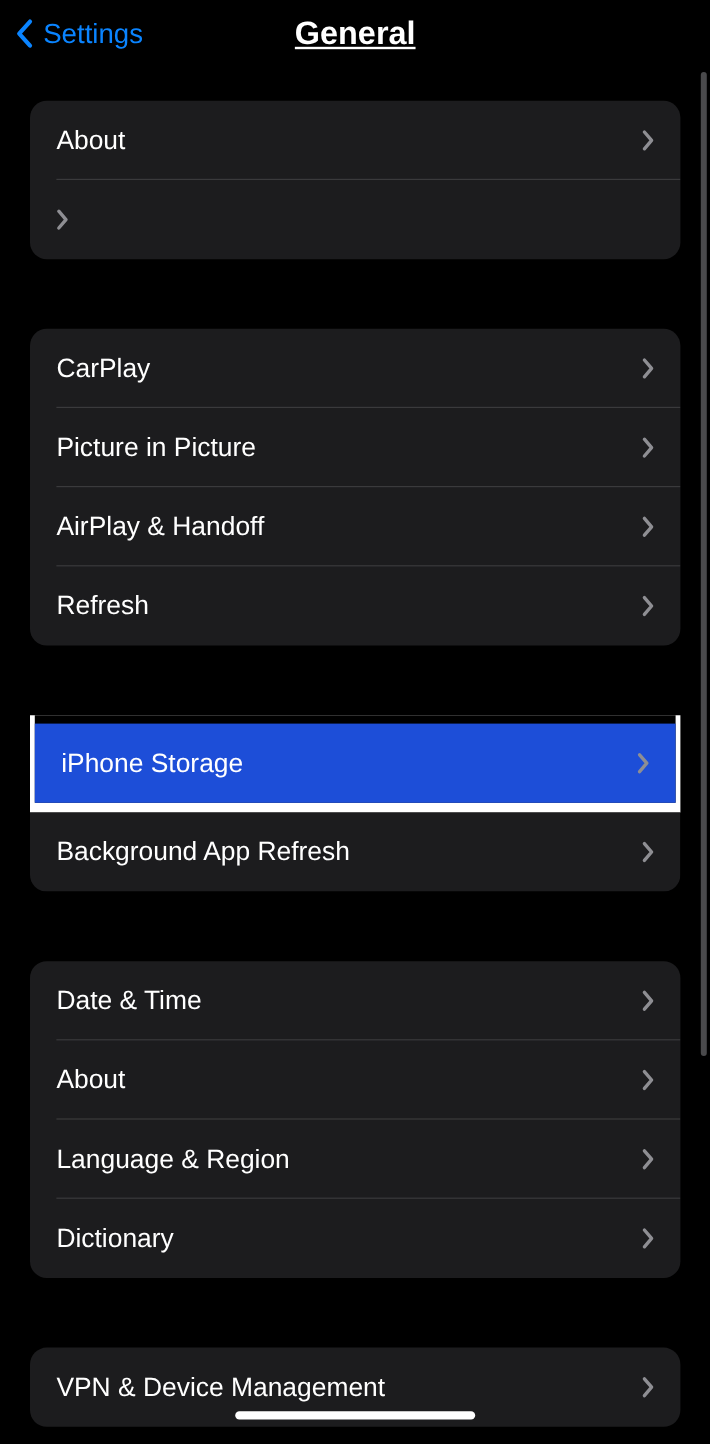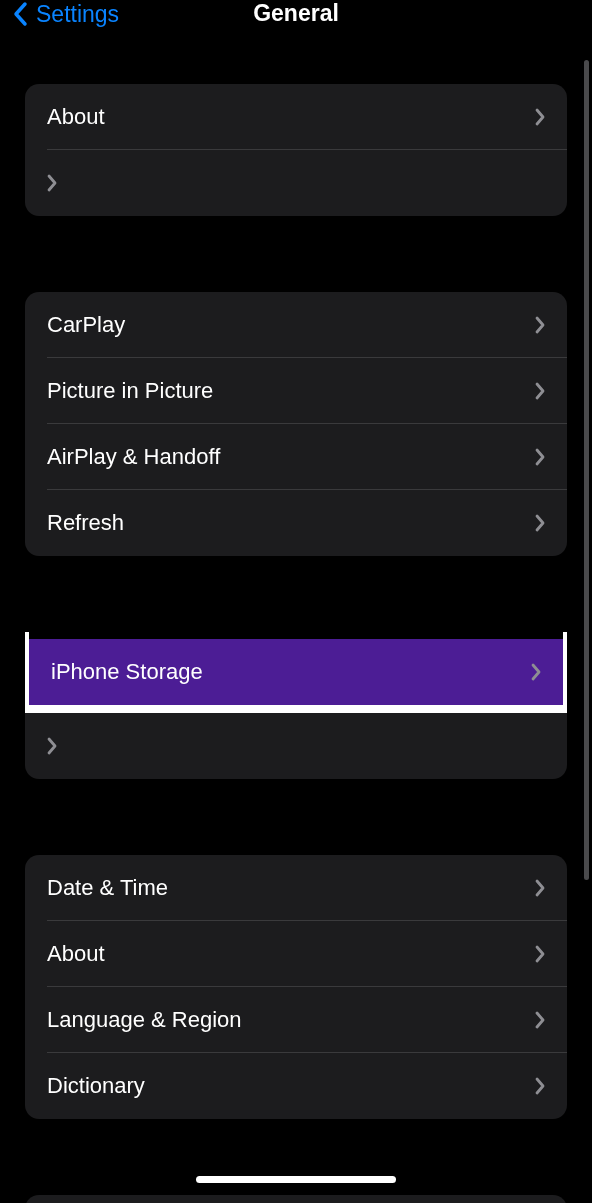--- a/index.html
+++ b/index.html
@@ -7,53 +7,55 @@
       width: 592px;
       height: 1203px;
       background: #000000;
       font-family: -apple-system, 'SF Pro Text', 'Helvetica Neue', Arial, sans-serif;
       color: #ffffff;
       overflow: hidden;
       position: relative;
     }
     .nav-bar {
       display: flex;
+      align-items: center;
       justify-content: center;
       height: 56px;
       position: relative;
       padding: 0 12px;
+      text-decoration: underline;
     }
     .back-button {
       position: absolute;
       left: 12px;
       display: flex;
       align-items: center;
       color: #0a84ff;
       font-size: 23px;
       font-weight: 400;
       cursor: pointer;
     }
     .back-chevron {
       width: 18px;
       height: 28px;
       margin-right: 6px;
     }
     .nav-title {
-      font-size: 23px;
+      font-size: 27px;
       font-weight: 600;
       color: #ffffff;
     }
     .content {
       padding: 0 25px;
       margin-top: 28px;
     }
     .group {
       background: #1c1c1e;
       border-radius: 14px;
-      margin-bottom: 76px;
+      margin-bottom: 58px;
       overflow: hidden;
     }
     .row {
       display: flex;
       align-items: center;
       justify-content: space-between;
       min-height: 66px;
       padding: 0 22px;
       cursor: pointer;
       position: relative;
@@ -85,21 +87,21 @@
       stroke-linejoin: round;
     }
     .highlight-wrap {
       border: 8px solid #ffffff;
       border-radius: 2px;
       margin: -8px -4px 0 -4px;
       padding: 0;
       background: #000;
     }
     .highlight-wrap .row {
-      background: #4c1d95;
+      background: #1d4ed8;
       margin: 7px 0 0 0;
     }
     .highlight-wrap .row::after { display: none; }
     .group-with-highlight {
       background: transparent;
       border-radius: 0;
     }
     .group-inner-bottom {
       background: #1c1c1e;
       border-radius: 0 0 14px 14px;
@@ -184,20 +186,21 @@
     <div class="highlight-wrap">
       <div class="row">
         <span class="row-label">iPhone Storage</span>
         <svg class="chevron" viewBox="0 0 10 18">
             <path class="chevron-path" d="M2 2 L8 9 L2 16"></path>
           </svg>
       </div>
     </div>
     <div class="group-inner-bottom">
       <div class="row">
+        <span class="row-label">Background App Refresh</span>
         <svg class="chevron" viewBox="0 0 10 18">
             <path class="chevron-path" d="M2 2 L8 9 L2 16"></path>
           </svg>
       </div>
     </div>
   </div>
 
   <div class="group">
     <div class="row">
       <span class="row-label">Date &amp; Time</span>

